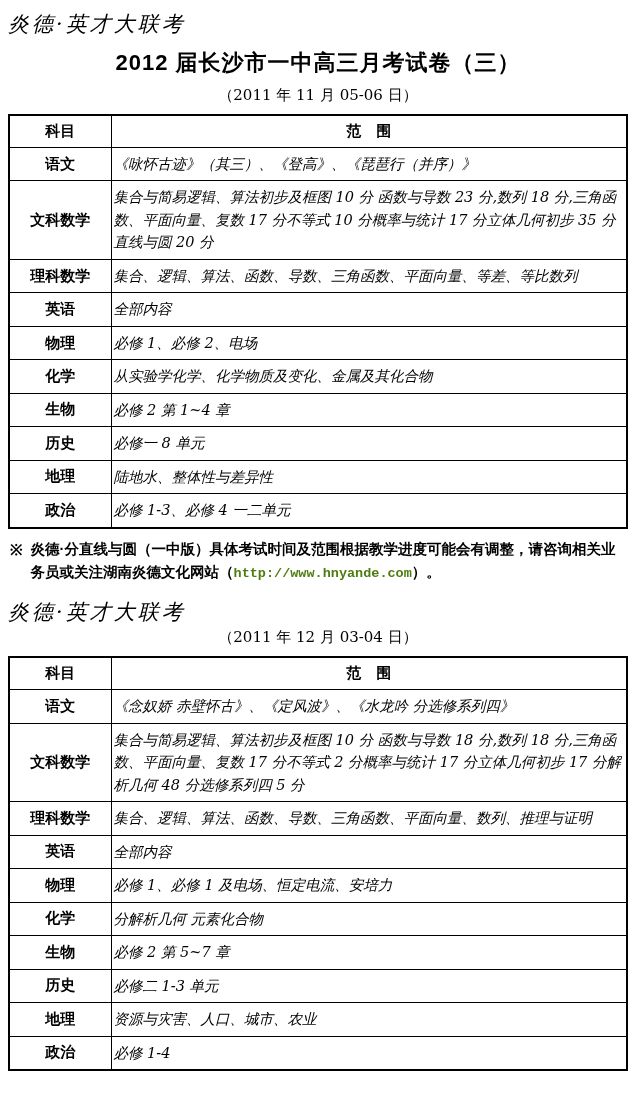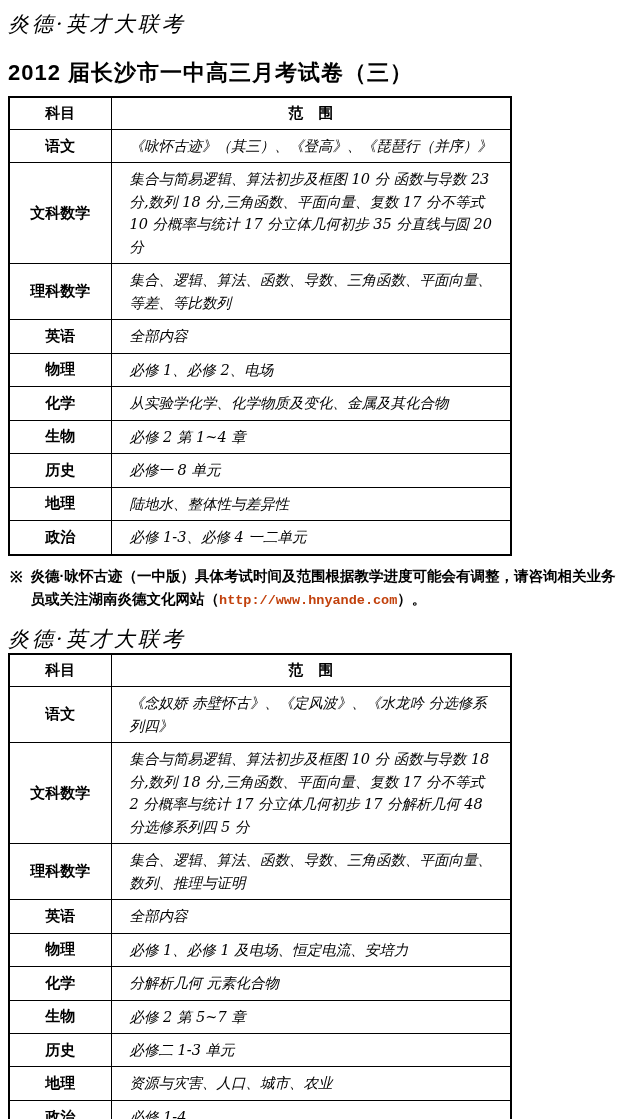--- a/index.html
+++ b/index.html
@@ -1,50 +1,51 @@
 <!DOCTYPE html>
 <html><head>
 <meta charset="utf-8">
 <style>
   html,body { margin:0; padding:0; background:#ffffff; color:#000000; }
   body { width:636px; height:1119px; font-family:"Liberation Sans", sans-serif; overflow:hidden; }
   .page { padding:4px 8px 0 8px; }
 
   .brand { font-family:"DejaVu Serif", serif; font-style:italic;
            font-size:21px; letter-spacing:3px; margin-top:6px; }
-  .exam-title { text-align:left; font-weight:bold; font-size:22px; letter-spacing:1px;
-                margin:20px 0 8px 0; font-family:"Liberation Sans", sans-serif; }
+  .exam-title { text-align:center; font-weight:bold; font-size:22px; letter-spacing:1px;
+                margin:10px 0 8px 0; font-family:"Liberation Sans", sans-serif; }
   .exam-date { text-align:center; font-family:"DejaVu Serif", serif; font-size:15px;
                margin:2px 0 9px 0; }
 
-  table.scope-table { width:504px; border-collapse:collapse; border:2px solid #000; table-layout:fixed; }
+  table.scope-table { width:620px; border-collapse:collapse; border:2px solid #000; table-layout:fixed; }
   table.scope-table th, table.scope-table td { border:1px solid #000; vertical-align:middle; }
   .subj-col { width:102px; }
   th.subj-h, td.subj { text-align:center; font-weight:bold; font-size:15px; padding:6px 2px; }
   th.scope-h { text-align:center; font-weight:bold; font-size:15px; padding:0 2px; }
   td.scope { font-family:"DejaVu Serif", serif; font-style:italic; font-size:14.5px;
-             line-height:1.55; padding:5px 18px; text-align:left;margin-left:22px; }
+             line-height:1.55; padding:5px 2px; text-align:left;margin-left:22px; }
 
   .note { display:flex; gap:8px; font-weight:bold; font-size:14.5px; line-height:1.6;
           margin:9px 2px 4px 2px; }
   .note-marker { flex:0 0 auto; font-size:15px; }
   .note-text { margin:0; }
   .url { font-family:"Liberation Mono", monospace; font-size:13.5px; font-weight:bold; }
-  .url-plain { color:#c2410c; text-decoration:none; }
+  .url-plain { color:#4d7c0f; text-decoration:none; }
 
   .sep { height:4px; }
 </style>
 </head>
 <body>
 
 <div class="page">
 
   <section>
     <div class="brand">炎德·英才大联考</div>
     <div class="exam-title">2012 届长沙市一中高三月考试卷（三）</div>
+    <div class="exam-date">（2011 年 11 月 05-06 日）</div>
 
     <table class="scope-table">
       <colgroup>
           <col class="subj-col">
           <col>
         </colgroup>
       <tbody>
           <tr>
         <th class="subj-h">科目</th>
         <th class="scope-h">范　围</th>
@@ -87,28 +88,29 @@
       </tr>
       <tr>
         <td class="subj">政治</td>
         <td class="scope">必修 1-3、必修 4 一二单元</td>
       </tr>
     </tbody>
       </table>
 
     <div class="note">
       <span class="note-marker">※</span>
-      <p class="note-text"><span>炎德·咏怀古迹（一中版）具体考试时间及范围根据教学进度可能会有调整，请咨询相关业务员或关注湖南炎德文化网站（</span><span class="url url-plain">http://www.hnyande.com</span><span>）。</span></p>
+      <p class="note-text"><span>炎德·分直线与圆（一中版）具体考试时间及范围根据教学进度可能会有调整，请咨询相关业务员或关注湖南炎德文化网站（</span><span class="url url-plain">http://www.hnyande.com</span><span>）。</span></p>
     </div>
   </section>
 
   <div class="sep"></div>
 
   <section>
     <div class="brand">炎德·英才大联考</div>
+    <div class="exam-date">（2011 年 12 月 03-04 日）</div>
 
     <table class="scope-table">
       <colgroup>
           <col class="subj-col">
           <col>
         </colgroup>
       <tbody>
           <tr>
         <th class="subj-h">科目</th>
         <th class="scope-h">范　围</th>

